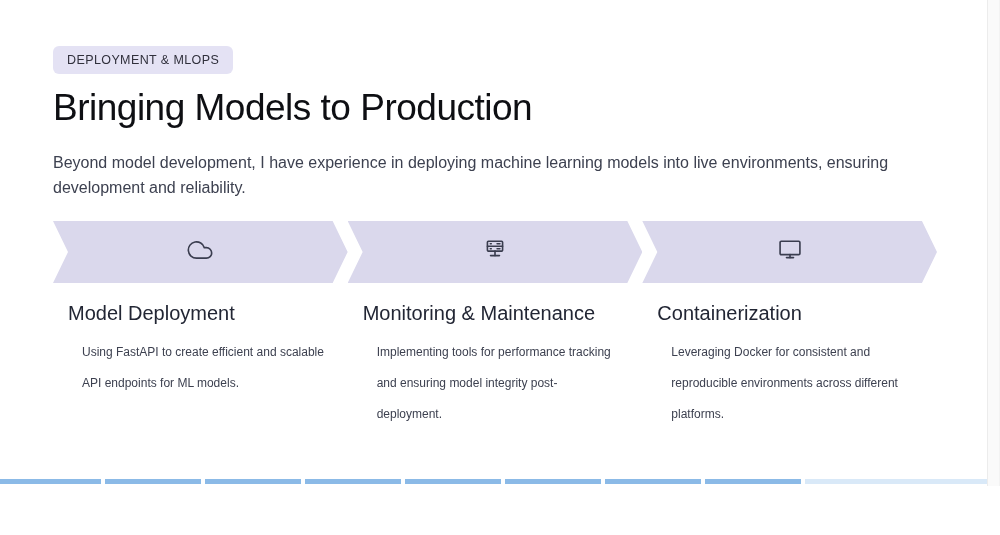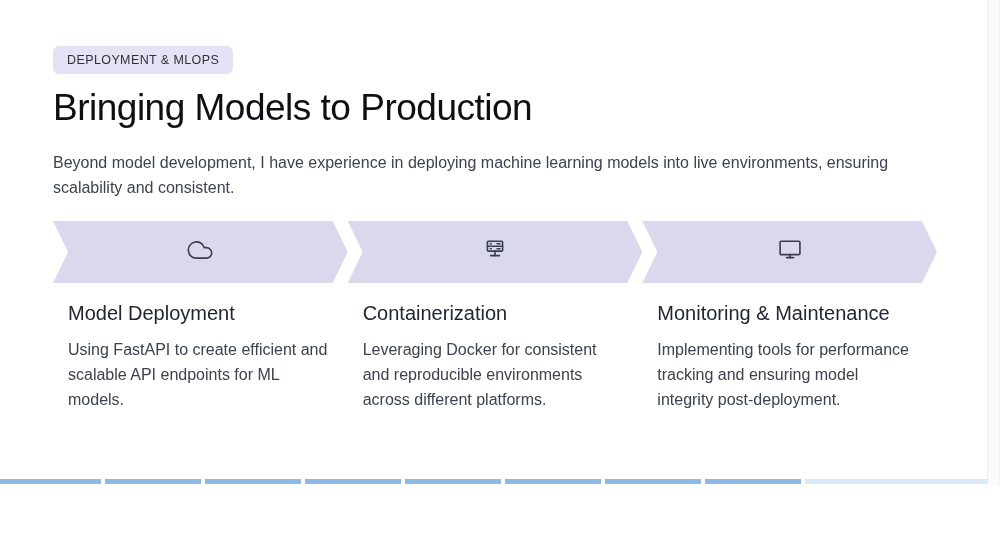--- a/index.html
+++ b/index.html
@@ -42,22 +42,23 @@
   .banner svg { stroke:var(--icon-color,#3a3d4f); fill:none; stroke-width:1.4; stroke-linecap:round; stroke-linejoin:round; }
 
   .cards { display:grid; grid-template-columns:1fr 1fr 1fr; }
   .card { padding:0 20px 0 15px; }
   .card h3 {
     font-size:20px; font-weight:400; line-height:1.32;
     color:var(--card-title-color,#222634);
     margin-bottom:11px;
   }
   .card p {
-    font-size:16px; line-height:25px;
+    font-size:12px; line-height:31px;
     color:var(--body-color,#3d4150);
+    margin-left:14px;
   }
 
   .bottom-strip {
     position:absolute; left:0; right:12px; bottom:2px; height:5px;
     display:flex; gap:4px;
   }
   .strip-segment { height:5px; background:var(--strip-segment-color,#8bbae7); }
   .strip-trailing { height:5px; background:var(--strip-trailing-color,#d9e9f8); }
 
   .scrollbar-track {
@@ -71,21 +72,21 @@
 <body>
 
 <div class="screen">
 
   <div class="content">
 
     <span class="badge">DEPLOYMENT &amp; MLOPS</span>
 
     <h1 class="page-title">Bringing Models to Production</h1>
 
-    <p class="intro">Beyond model development, I have experience in deploying machine learning models into live environments, ensuring scalability and consistent.</p>
+    <p class="intro">Beyond model development, I have experience in deploying machine learning models into live environments, ensuring development and reliability.</p>
 
     <div class="banners">
       <div class="banner">
         <span>
           <svg width="28" height="28" viewBox="0 0 24 24">
             <path d="M17.5 19H9a7 7 0 1 1 6.71-9h1.79a4.5 4.5 0 1 1 0 9Z"></path>
           </svg>
         </span>
       </div>
       <div class="banner">
@@ -112,26 +113,26 @@
         </span>
       </div>
     </div>
 
     <div class="cards">
       <div class="card">
         <h3>Model Deployment</h3>
         <p>Using FastAPI to create efficient and scalable API endpoints for ML models.</p>
       </div>
       <div class="card">
+        <h3>Monitoring &amp; Maintenance</h3>
+        <p>Implementing tools for performance tracking and ensuring model integrity post-deployment.</p>
+      </div>
+      <div class="card">
         <h3>Containerization</h3>
         <p>Leveraging Docker for consistent and reproducible environments across different platforms.</p>
-      </div>
-      <div class="card">
-        <h3>Monitoring &amp; Maintenance</h3>
-        <p>Implementing tools for performance tracking and ensuring model integrity post-deployment.</p>
       </div>
     </div>
 
   </div>
 
   <div class="bottom-strip" style="gap: 4px;">
       <span class="strip-segment" style="width: 101px;"></span>
       <span class="strip-segment" style="width: 96px;"></span>
       <span class="strip-segment" style="width: 96px;"></span>
       <span class="strip-segment" style="width: 96px;"></span>

